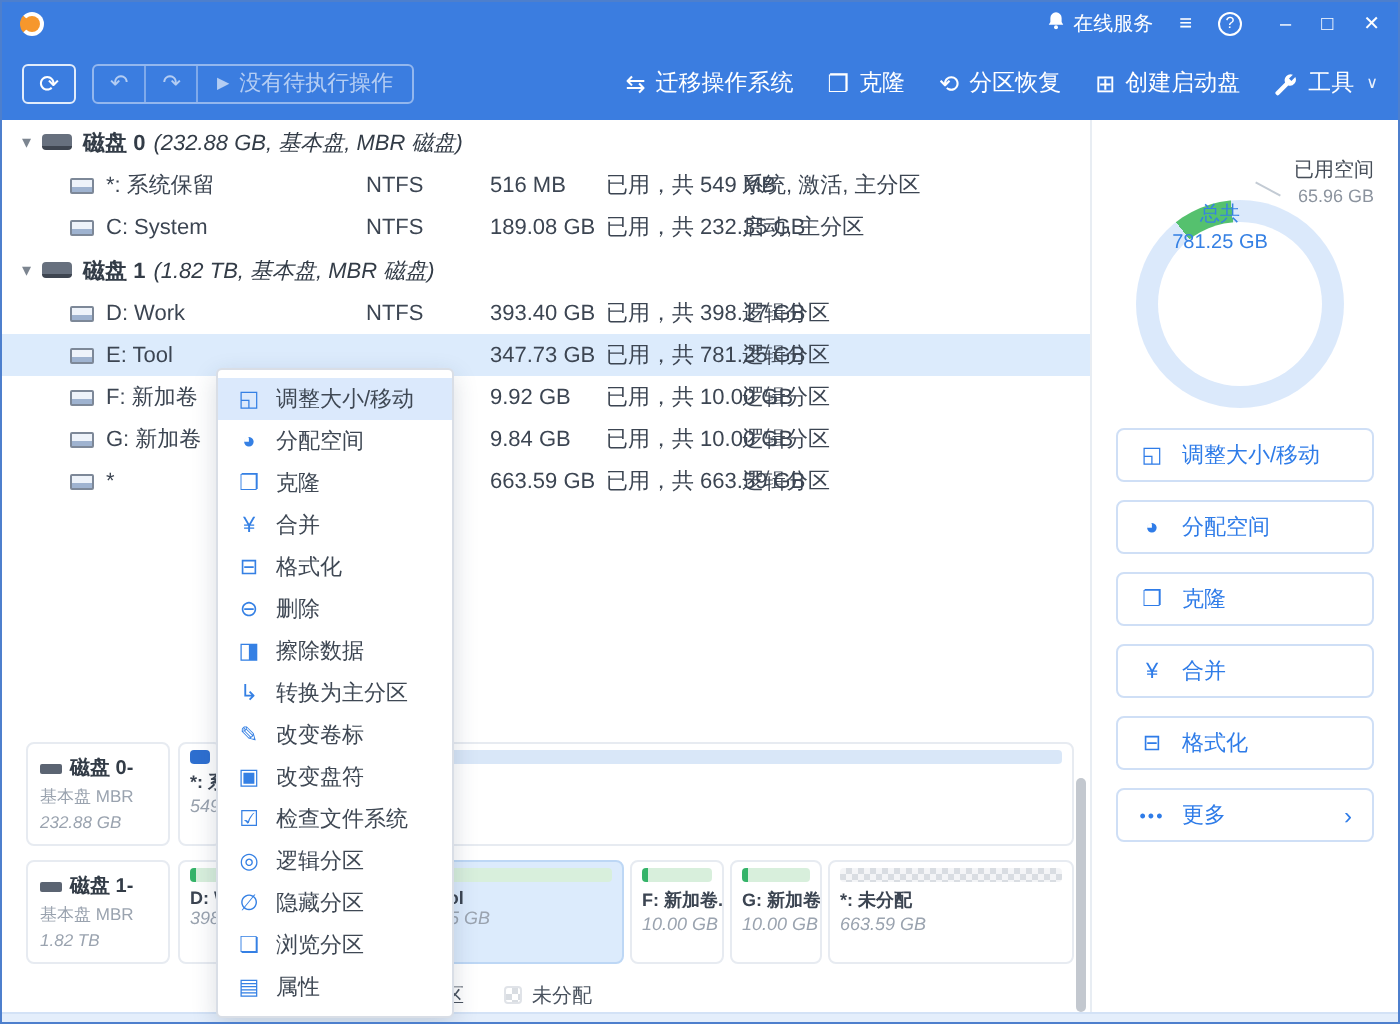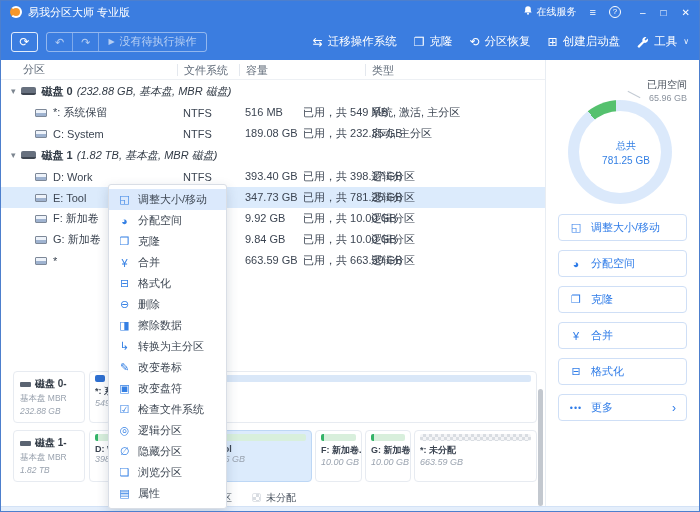--- a/index.html
+++ b/index.html
@@ -89,42 +89,41 @@
   .mi.hl { background:#dbe9fc; }
   .mico { color:#3580e4; width:13px; font-size:11px; text-align:center; flex:none; }
 
   
   .sthumb { position:absolute; right:2px; top:329px; width:5px; height:117px; background:#c3c8cf; border-radius:3px; cursor:pointer; z-index:5; }
 
   
   .donut-wrap { position:relative; height:138px; margin-top:8px; }
   .donut { position:absolute; left:10px; top:24px; width:104px; height:104px; border-radius:50%; background:conic-gradient(from -38deg,#55c16e 0 33deg,#dbe9fb 33deg 360deg); }
   .donut::after { content:""; position:absolute; inset:11px; background:#fff; border-radius:50%; }
-  .dcenter { position:absolute; left:16px; top:24px; width:104px; height:104px; display:flex; flex-direction:column; align-items:center; justify-content:center; z-index:2; }
+  .dcenter { position:absolute; left:0; top:24px; width:104px; height:104px; display:flex; flex-direction:column; align-items:center; z-index:2; }
   .dc1 { font-size:10px; color:#3580e4; }
   .dc2 { font-size:10px; color:#3580e4; margin-top:2px; }
   .dlabel { position:absolute; right:0; top:2px; text-align:right; z-index:2; }
   .dl1 { font-size:10px; color:#454d58; }
   .dl2 { font-size:9px; color:#8b939e; margin-top:1px; }
   .leader { position:absolute; right:46px; top:18px; width:14px; height:1px; background:#c3cbd4; transform:rotate(28deg); }
   .sbtn { height:27px; border:1px solid #cfdff6; border-radius:4px; background:#fff; display:flex; align-items:center; padding:0 10px; gap:8px; color:#2f7ce8; font-size:11px; margin-bottom:9px; cursor:pointer; }
   .sbi { font-size:11px; width:14px; text-align:center; }
   .sbi.dots { font-size:9px; letter-spacing:1px; }
   .sbc { margin-left:auto; font-size:12px; }
 
   .bbar { height:5px; background:#e4eefb; border-top:1px solid #d3e2f6; flex:none; }
 </style>
 </head>
 <body>
 
 <div class="win">
 
   <div class="tb">
     <div class="logo"></div>
-    <div class="ttl">易我分区大师 专业版</div>
     <div class="tbr">
       <div class="svc">
         <span class="bell">
             <svg width="10" height="11" viewBox="0 0 16 16" fill="#fff">
               <path d="M8 1a4.5 4.5 0 0 0-4.5 4.5v3.2L2.2 11h11.6l-1.3-2.3V5.5A4.5 4.5 0 0 0 8 1z"></path>
               <circle cx="8" cy="13" r="1.6"></circle>
             </svg>
           </span>
         <span>在线服务</span>
       </div>
@@ -175,26 +174,20 @@
           </span>
         <span>工具</span>
         <span class="chev">∨</span>
       </div>
     </div>
   </div>
 
   <div class="content">
     <div class="main">
 
-      <div class="thead">
-        <div class="th th1">分区</div>
-        <div class="th th2">文件系统</div>
-        <div class="th th3">容量</div>
-        <div class="th th4">类型</div>
-      </div>
 
       <div class="grow">
         <span class="gch">▾</span>
         <span class="dico"></span>
         <span class="gname">磁盘 0</span>
         <span class="gdet">(232.88 GB, 基本盘, MBR 磁盘)</span>
       </div>
       <div class="prow">
         <div class="c1">
             <span class="vico"></span>

